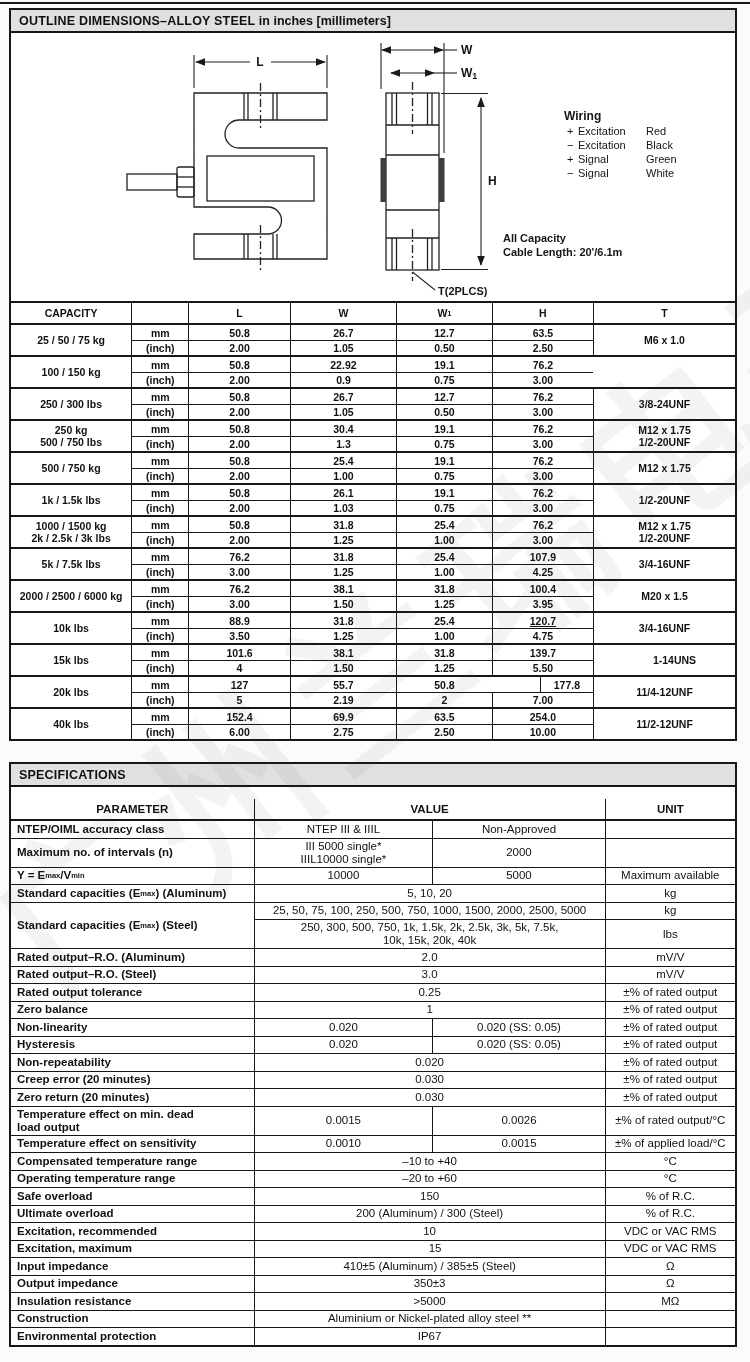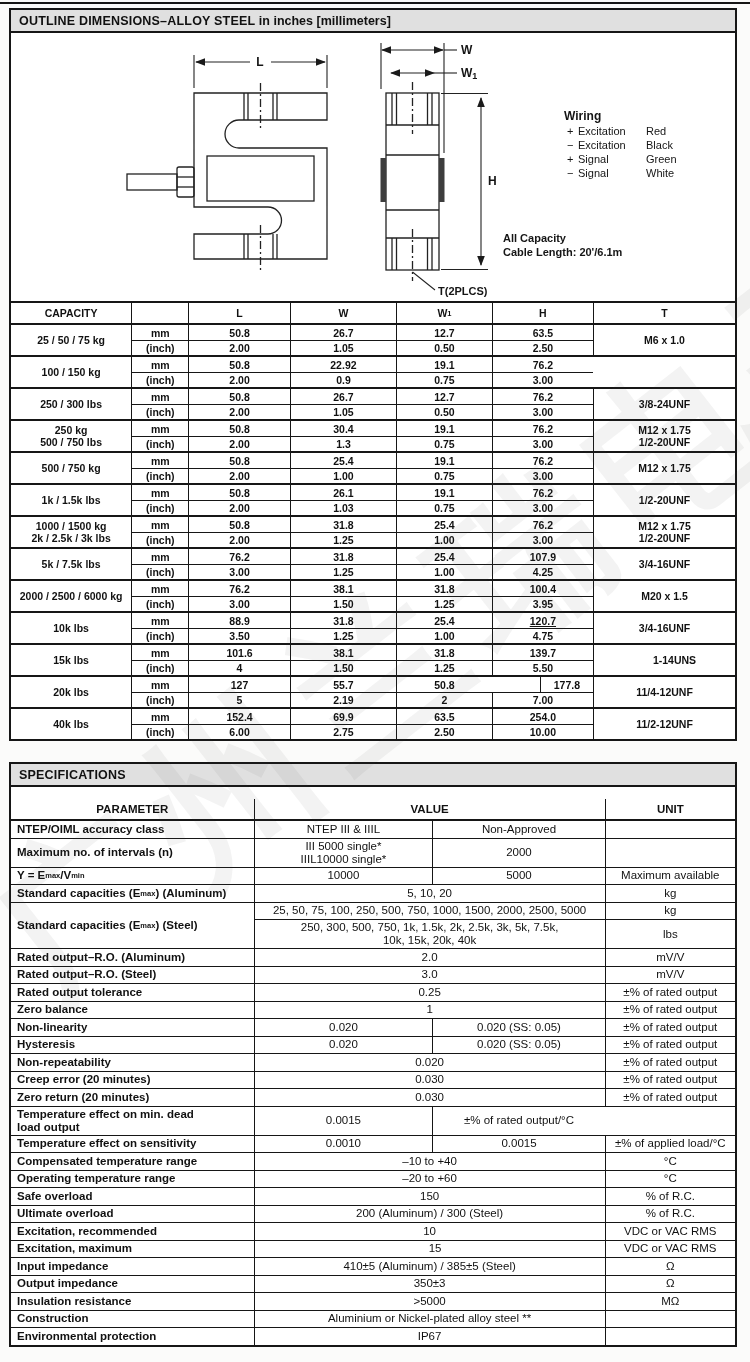--- a/index.html
+++ b/index.html
@@ -468,20 +468,21 @@
         </div>
         <div class="srow">
           <div class="sc param">Zero return (20 minutes)</div>
           <div class="sc" style="grid-column: 2 / 4;">0.030</div>
           <div class="sc">±% of rated output</div>
         </div>
         <div class="srow">
           <div class="sc param">Temperature effect on min. dead
 load output</div>
           <div class="sc">0.0015</div>
+          <div class="sc">0.0026</div>
           <div class="sc">±% of rated output/°C</div>
         </div>
         <div class="srow">
           <div class="sc param">Temperature effect on sensitivity</div>
           <div class="sc">0.0010</div>
           <div class="sc">0.0015</div>
           <div class="sc">±% of applied load/°C</div>
         </div>
         <div class="srow">
           <div class="sc param">Compensated temperature range</div>

